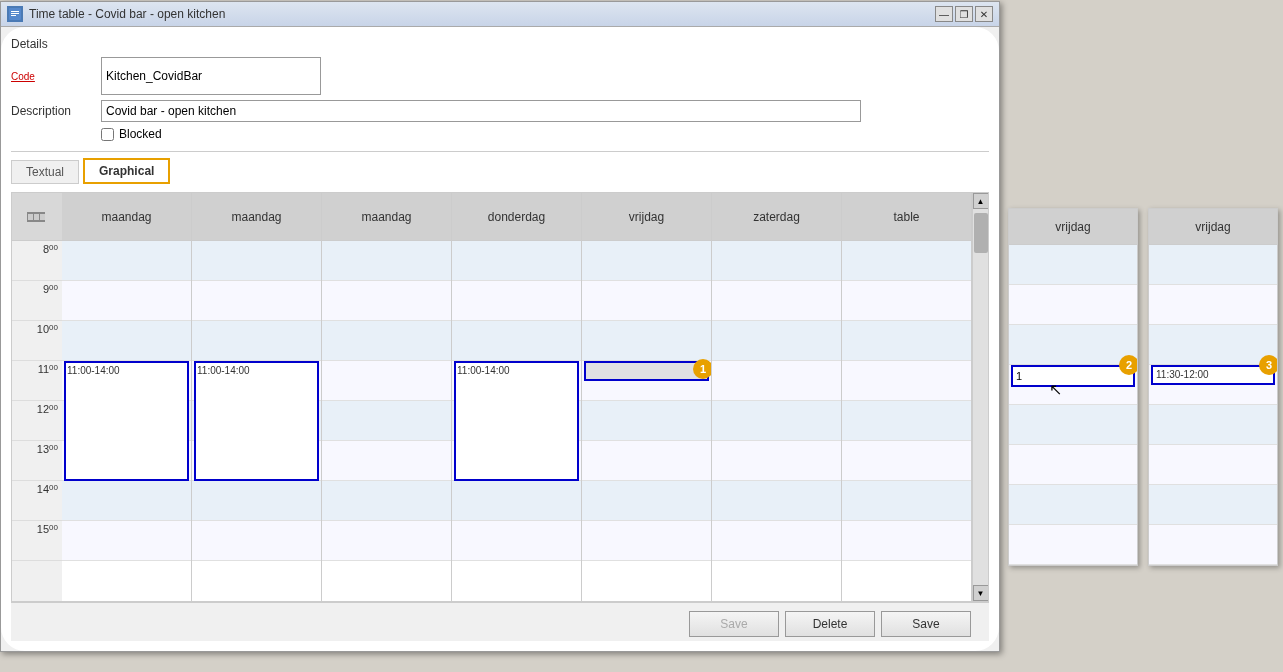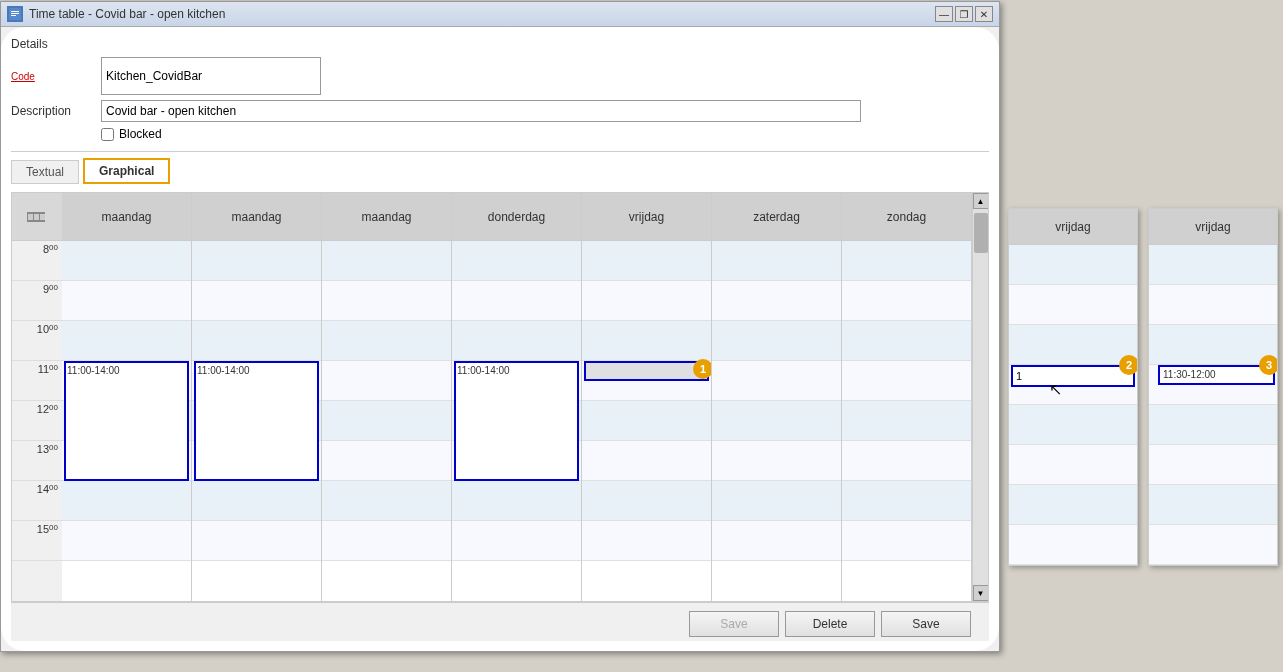--- a/index.html
+++ b/index.html
@@ -577,21 +577,21 @@
             <div class="day-cell-row"></div>
             <div class="day-cell-row"></div>
             <div class="day-cell-row"></div>
             <div class="day-cell-row"></div>
             <div class="day-cell-row"></div>
             <div class="day-cell-row"></div>
           </div>
         </div>
 
         <div class="day-column">
-          <div class="day-header">zondag</div>
+          <div class="day-header">table</div>
           <div class="day-cells">
             <div class="day-cell-row"></div>
             <div class="day-cell-row"></div>
             <div class="day-cell-row"></div>
             <div class="day-cell-row"></div>
             <div class="day-cell-row"></div>
             <div class="day-cell-row"></div>
             <div class="day-cell-row"></div>
             <div class="day-cell-row"></div>
           </div>
@@ -645,19 +645,19 @@
     <div class="fp-body">
       <div class="fp-cell-row"></div>
       <div class="fp-cell-row"></div>
       <div class="fp-cell-row"></div>
       <div class="fp-cell-row"></div>
       <div class="fp-cell-row"></div>
       <div class="fp-cell-row"></div>
       <div class="fp-cell-row"></div>
       <div class="fp-cell-row"></div>
 
-      <div class="fp-time-block" style="top:120px;height:20px;margin-left:7px;">11:30-12:00</div>
+      <div class="fp-time-block" style="top:120px;height:20px;">11:30-12:00</div>
 
       <div class="badge" style="top:110px;right:-2px;">3</div>
     </div>
   </div>
 
 </div>
 
 </body></html>

